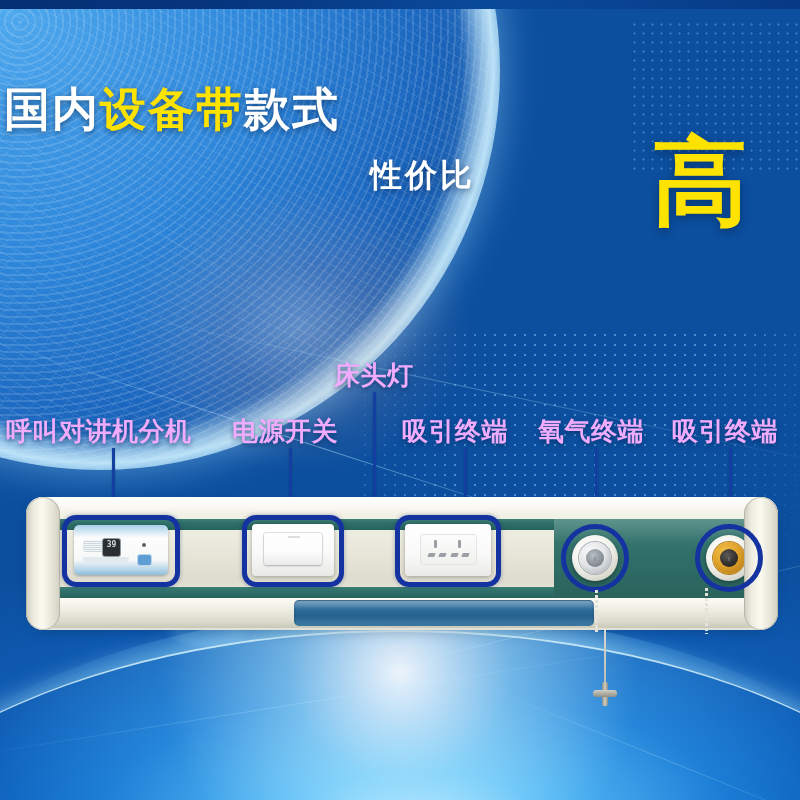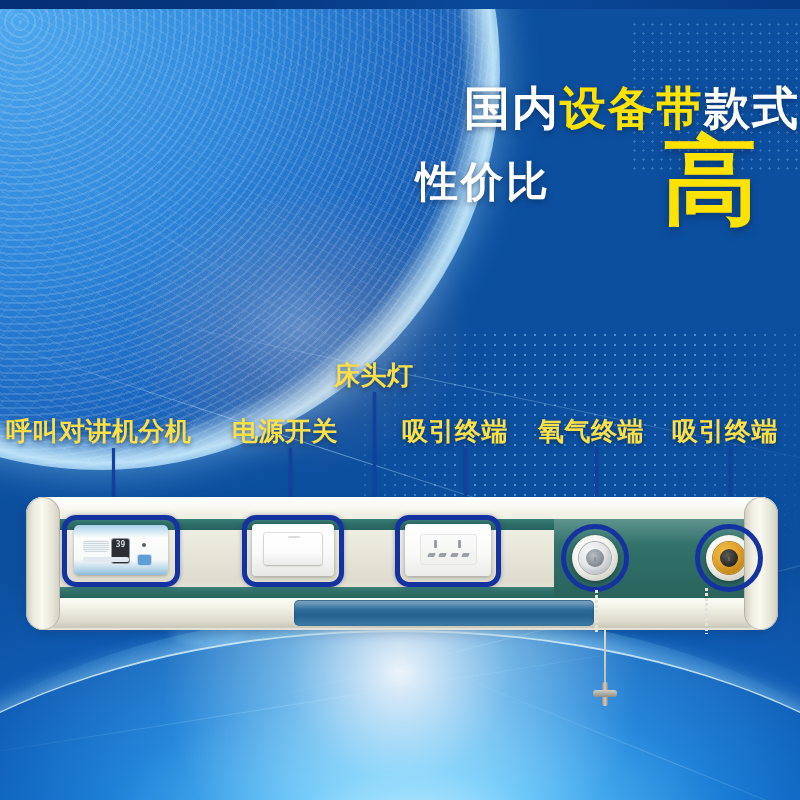--- a/index.html
+++ b/index.html
@@ -81,42 +81,42 @@
     -webkit-mask-image:linear-gradient(110deg, transparent 0%, #000 30%, #000 68%, transparent 100%);
             mask-image:linear-gradient(110deg, transparent 0%, #000 30%, #000 68%, transparent 100%);
   }
   .dotgrid2{
     position:absolute;right:-10px;top:20px;width:180px;height:150px;opacity:.30;
     background-image:radial-gradient(circle, rgba(150,210,255,.9) 1.1px, rgba(0,0,0,0) 1.25px);
     background-size:9px 9px;
   }
 
   
-  .headline{position:absolute;left:14px;right:0;top:86px;text-align:right;font-family:Liberation Serif, serif;}
+  .headline{position:absolute;left:4px;right:0;top:86px;text-align:left;}
   .h-line1{
     font-size:46px;font-weight:bold;letter-spacing:2px;line-height:1;
     color:#ffffff;text-shadow:0 2px 6px rgba(2,30,70,.55);
     display:inline-block;white-space:nowrap;
   }
   .h-line1 .hl{color:#ffe300;}
   .h-line2wrap{position:absolute;left:0;right:0;top:62px;}
   .h-line2{
-    font-size:42px;font-weight:bold;letter-spacing:3px;color:#ffffff;
+    font-size:32px;font-weight:bold;letter-spacing:3px;color:#ffffff;
     text-shadow:0 2px 6px rgba(2,30,70,.55);
-    position:absolute;left:366px;top:6px;white-space:nowrap;margin-left:36px;
+    position:absolute;left:366px;top:6px;white-space:nowrap;
   }
   .h-big{
     position:absolute;left:648px;top:-14px;
     font-size:96px;font-weight:bold;line-height:1;color:#ffe300;
     text-shadow:0 3px 10px rgba(2,30,70,.5);
   }
 
   
   .callout{
-    position:absolute;color:#fde047;font-weight:bold;font-size:26px;
+    position:absolute;color:#f0abfc;font-weight:bold;font-size:26px;
     white-space:nowrap;letter-spacing:.5px;
     text-shadow:0 2px 5px rgba(3,35,80,.6);
   }
   .leader{
     position:absolute;width:3px;background:#123fa0;
     box-shadow:0 0 2px rgba(0,0,0,.25);
   }
 
   
   .panel-wrap{position:absolute;left:26px;top:497px;width:752px;height:133px;}
@@ -173,21 +173,21 @@
     position:absolute;left:48px;top:28px;width:94px;height:50px;border-radius:5px;
     background:linear-gradient(180deg,#a8cfe8 0%,#cfe6f3 12%,#fdfdfd 26%,#f7f8f8 70%,#b9d7ea 88%,#8fbcdc 100%);
     box-shadow:0 1px 3px rgba(0,0,0,.28);
   }
   .ic-grille{
     position:absolute;left:9px;top:15px;width:26px;height:12px;border-radius:3px;
     background:repeating-linear-gradient(0deg,#c9d3da 0 1px,#eef3f6 1px 2px);
     opacity:.85;
   }
   .ic-lcd{
-    position:absolute;left:38px;top:14px;width:17px;height:24px;border-radius:2px;
+    position:absolute;left:29px;top:14px;width:17px;height:17px;border-radius:2px;
     background:#2b2f33;box-shadow:0 0 0 1px #8f9aa2;font-weight:bold;
   }
   .ic-lcd span{display:block;color:#cfd8de;font-size:8px;line-height:12px;text-align:center;font-family:"DejaVu Sans Mono",monospace;}
   .ic-led{position:absolute;left:68px;top:18px;width:4px;height:4px;border-radius:50%;background:#5a6168;}
   .ic-strip{position:absolute;left:9px;top:32px;width:46px;height:5px;border-radius:2px;background:#e3eaef;}
   .ic-btn{position:absolute;left:64px;top:30px;width:13px;height:10px;border-radius:2px;background:#5f9ed4;box-shadow:0 0 0 1px #bcd6ec;}
 
   
   .switch-plate{
     position:absolute;left:226px;top:27px;width:82px;height:52px;border-radius:4px;

